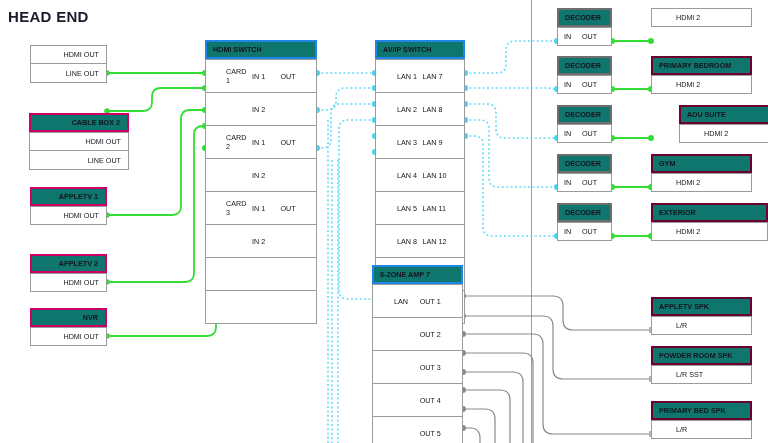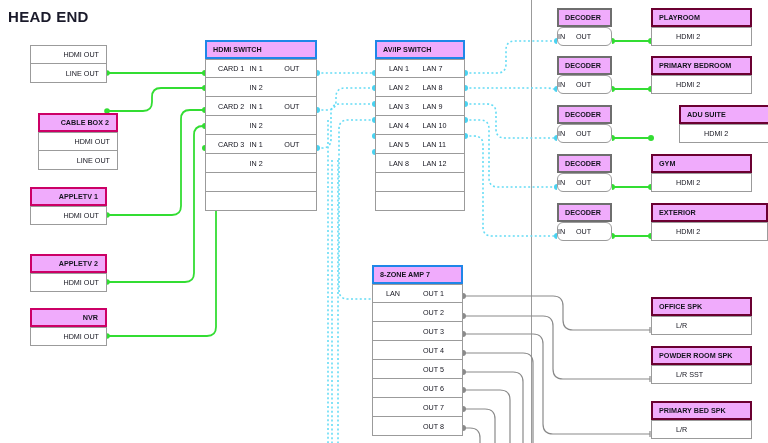--- a/index.html
+++ b/index.html
@@ -7,36 +7,36 @@
        font-family:"Liberation Sans","DejaVu Sans",sans-serif;
        -webkit-font-smoothing:antialiased;}
   #stage{position:absolute;left:0;top:0;width:768px;height:443px;}
   svg#wires{position:absolute;left:0;top:0;width:768px;height:443px;overflow:visible;}
 
   .title{position:absolute;font-size:15px;font-weight:bold;color:#1b1b2b;letter-spacing:.3px;}
 
   
   .dev{position:absolute;box-sizing:border-box;background:#ffffff;}
   .dev .hdr{box-sizing:border-box;display:flex;align-items:center;height:19px;
-            background:#f0abfc;font-size:7.2px;font-weight:bold;color:#14141e;}
+            background:#0f766e;font-size:7.2px;font-weight:bold;color:#14141e;}
   .dev .row{box-sizing:border-box;display:flex;align-items:center;height:19px;
             border:1px solid #9b9b9b;border-top:none;background:#ffffff;
             font-size:7.2px;color:#14141e;}
   .dev .row.first{border-top:1px solid #9b9b9b;}
   .src .hdr{border:2.5px solid #cc0066;justify-content:flex-end;padding-right:7px;}
   .src .row{justify-content:flex-end;padding-right:7px;}
 
   
   .sw .hdr{border:2px solid #1f86e8;padding-left:6px;}
-  .sw .row{padding:8px;}
+  .sw .row{padding:16px;}
   .sw .row span{display:block;}
 
   
   .dec .hdr{border:2.5px solid #6e6e6e;padding-left:6px;}
-  .dec .row{padding-left:0;border-radius:6px;}
+  .dec .row{padding-left:6px;}
 
   
   .ep .hdr{border:2.5px solid #6b0031;padding-left:6px;}
   .ep .row{padding-left:24px;}
 
   .c-card{width:40px;padding-left:4px;}
   .c-in{width:44px;}
   .c-out{width:30px;text-align:left;}
   .c-lan1{width:46px;padding-left:5px;}
   .c-lan2{width:46px;}
@@ -163,21 +163,21 @@
         <path d="M650,376 L650,382"></path>
         <path d="M650,431 L650,437"></path>
     </g>
   </svg>
 
   <div class="dev src" style="left:30px;top:45px;width:77px;">
     <div class="row first">HDMI OUT</div>
     <div class="row">LINE OUT</div>
   </div>
 
-  <div class="dev src" style="left:38px;top:113px;width:80px;border-radius:27px;">
+  <div class="dev src" style="left:29px;top:113px;width:100px;border-radius:27px;">
     <div class="hdr">CABLE BOX 2</div>
     <div class="row first">HDMI OUT</div>
     <div class="row">LINE OUT</div>
   </div>
 
   <div class="dev src" style="left:30px;top:187px;width:77px;">
     <div class="hdr">APPLETV 1</div>
     <div class="row first">HDMI OUT</div>
   </div>
 
@@ -287,21 +287,20 @@
   </div>
   <div class="dev dec" style="left:557px;top:203px;width:55px;">
     <div class="hdr">DECODER</div>
     <div class="row first">
       <span style="width:18px">IN</span>
       <span>OUT</span>
     </div>
   </div>
 
   <div class="dev ep" style="left:651px;top:8px;width:101px;">
-    <div class="hdr">PLAYROOM</div>
     <div class="row first">HDMI 2</div>
   </div>
   <div class="dev ep" style="left:651px;top:56px;width:101px;">
     <div class="hdr">PRIMARY BEDROOM</div>
     <div class="row first">HDMI 2</div>
   </div>
   <div class="dev ep" style="left:679px;top:105px;width:101px;">
     <div class="hdr">ADU SUITE</div>
     <div class="row first">HDMI 2</div>
   </div>
@@ -344,21 +343,21 @@
       <span class="c-amp-l"></span>
       <span class="c-amp-r">OUT 7</span>
     </div>
     <div class="row">
       <span class="c-amp-l"></span>
       <span class="c-amp-r">OUT 8</span>
     </div>
   </div>
 
   <div class="dev ep" style="left:651px;top:297px;width:101px;">
-    <div class="hdr">OFFICE SPK</div>
+    <div class="hdr">APPLETV SPK</div>
     <div class="row first">L/R</div>
   </div>
   <div class="dev ep" style="left:651px;top:346px;width:101px;">
     <div class="hdr">POWDER ROOM SPK</div>
     <div class="row first">L/R SST</div>
   </div>
   <div class="dev ep" style="left:651px;top:401px;width:101px;">
     <div class="hdr">PRIMARY BED SPK</div>
     <div class="row first">L/R</div>
   </div>

